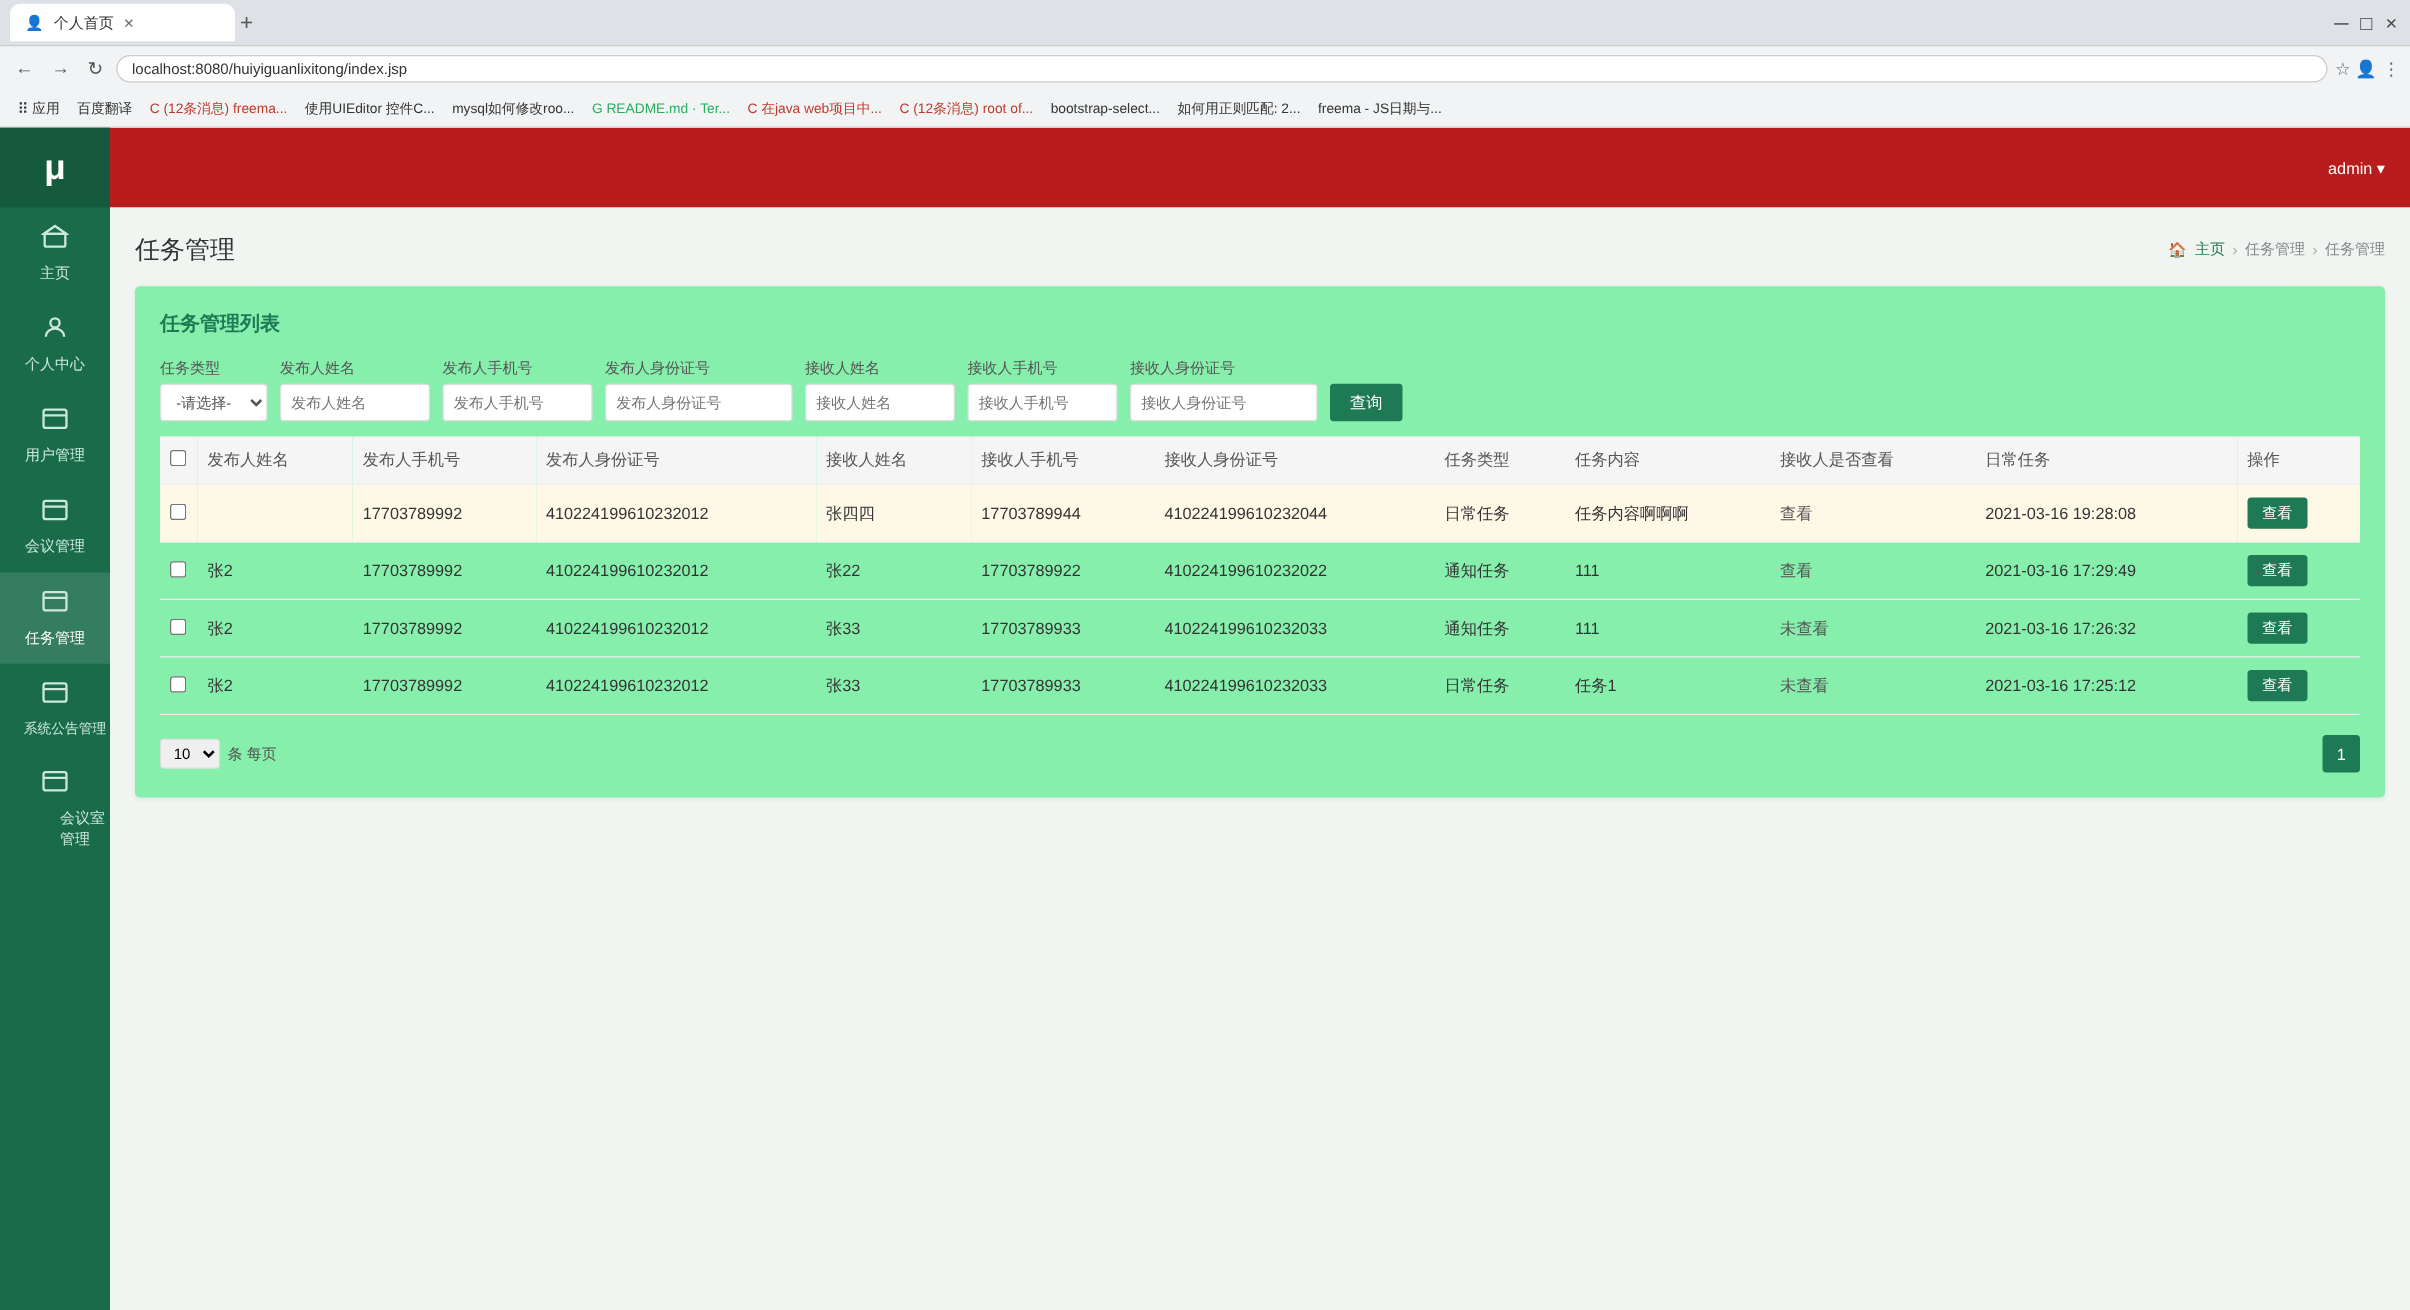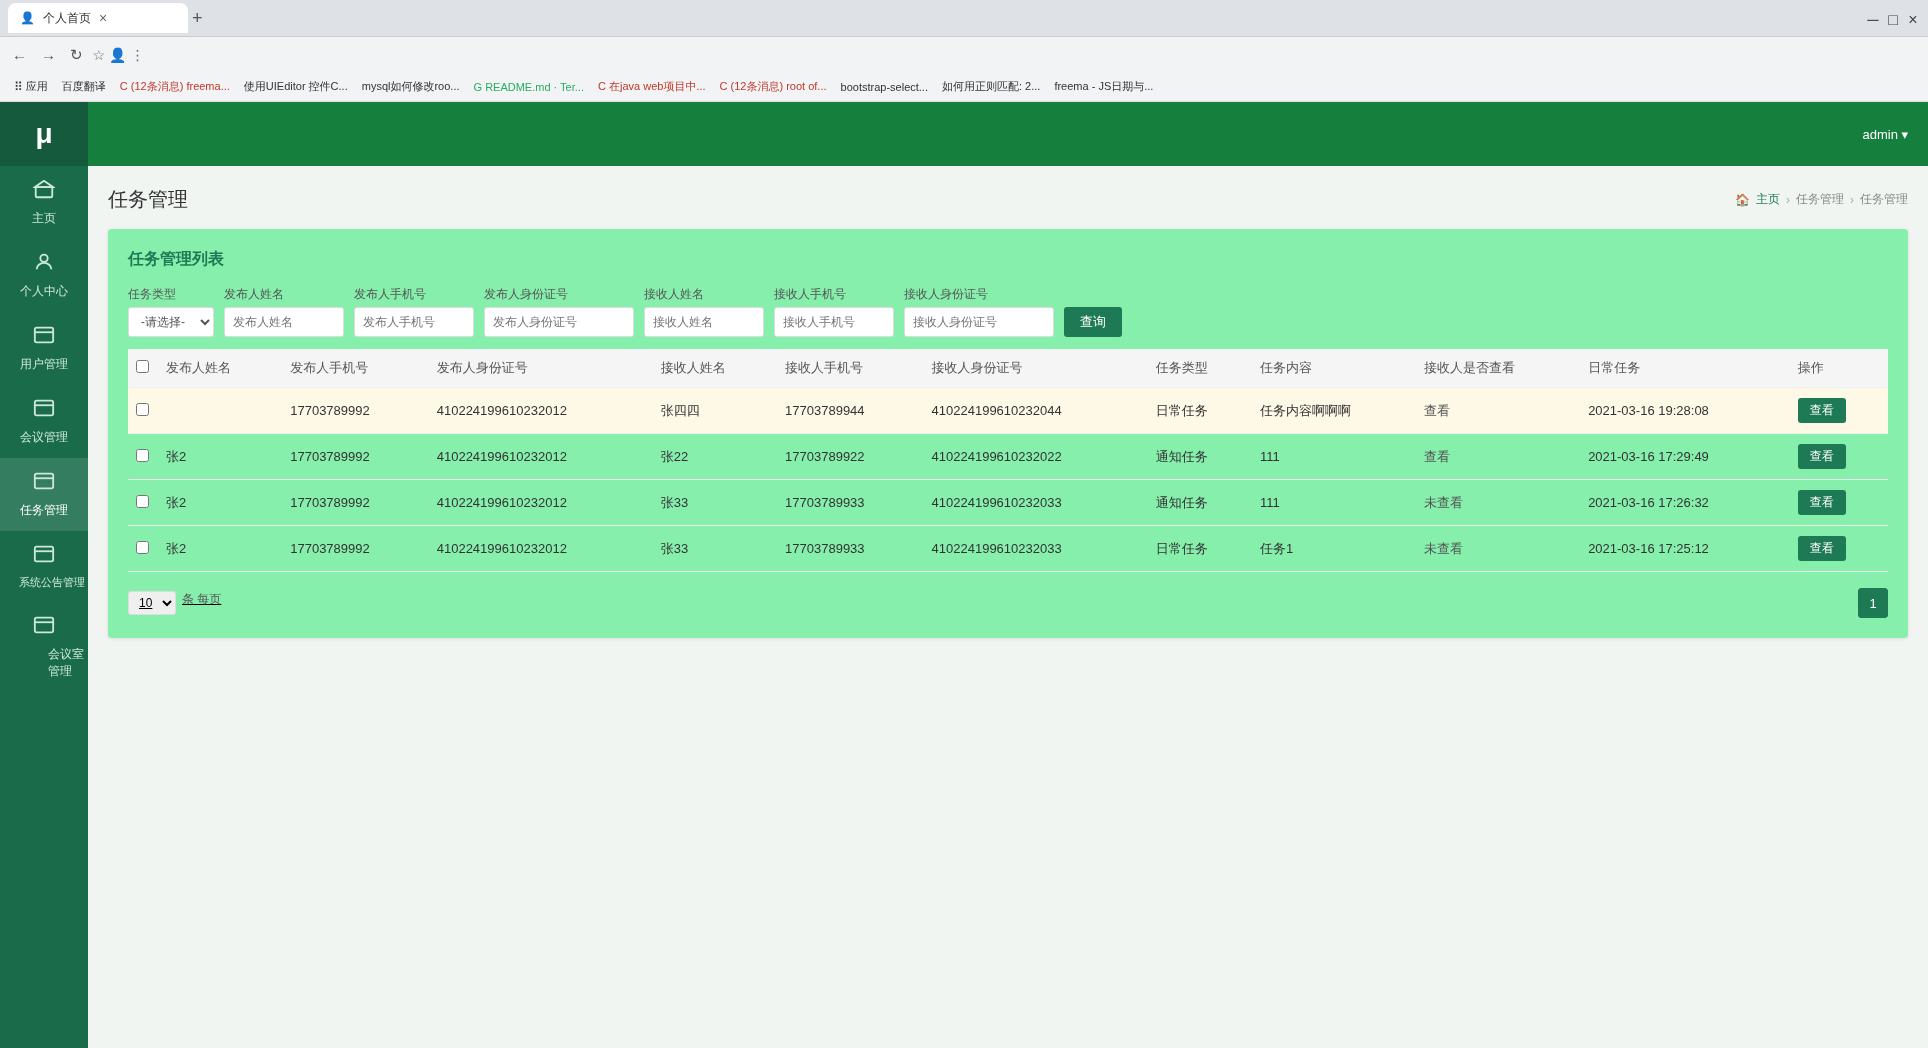--- a/index.html
+++ b/index.html
@@ -86,20 +86,21 @@
     <div class="tab-controls">
       <button class="tab-ctrl-btn">─</button>
       <button class="tab-ctrl-btn">□</button>
       <button class="tab-ctrl-btn">×</button>
     </div>
   </div>
   <div class="address-bar">
     <button class="nav-btn">←</button>
     <button class="nav-btn">→</button>
     <button class="nav-btn">↻</button>
+    <input class="address-input" type="text" value="localhost:8080/huiyiguanlixitong/index.jsp" style="">
     <div class="addr-icons">
       <span class="addr-icon">☆</span>
       <span class="addr-icon">👤</span>
       <span class="addr-icon">⋮</span>
     </div>
   </div>
   <div class="bookmarks-bar">
     <div class="bookmark-item">
       <span class="bookmark-icon">⠿</span>
         <span>应用</span>
@@ -184,21 +185,21 @@
               <rect x="2" y="4" width="20" height="16" rx="2"></rect>
               <line x1="2" y1="9" x2="22" y2="9"></line>
             </svg>
         </span>
         <span class="label" style="color:#cce8dc;margin-left:48px;">会议室管理</span>
       </div>
     </div>
 
     <div style="flex:1; display:flex; flex-direction:column; overflow:hidden;">
 
-      <div style="background:#15803d; height:64px; display:flex; align-items:center; justify-content:flex-end; padding:0 20px;">
+      <div style="background:#b91c1c; height:64px; display:flex; align-items:center; justify-content:flex-end; padding:0 20px;">
         <span style="color:#fff; font-size:13px; cursor:pointer;">admin ▾</span>
       </div>
 
       <div style="flex:1; overflow-y:auto; background:#f0f5f2; padding:20px;">
 
         <div class="page-header">
           <h2 class="page-title">任务管理</h2>
           <div class="breadcrumb">
             <span>🏠</span>
             <a href="#">主页</a>
@@ -321,21 +322,21 @@
     <td>任务1</td>
     <td><a href="#" class="link-view">未查看</a></td>
     <td>2021-03-16 17:25:12</td>
     <td><button class="btn-view">查看</button></td>
   </tr>
                 </tbody>
             </table>
           </div>
 
           <div class="pagination-row">
-            <div style="display:flex;align-items:flex-start;gap:6px;text-decoration:underline;">
+            <div style="display:flex;align-items:center;gap:6px;">
               <select class="per-page-select">
                 <option>10</option>
                 <option>20</option>
                 <option>50</option>
               </select>
               <span class="per-page-label">条 每页</span>
             </div>
             <div class="pagination">
               <div class="page-btn active">1</div>
             </div>

